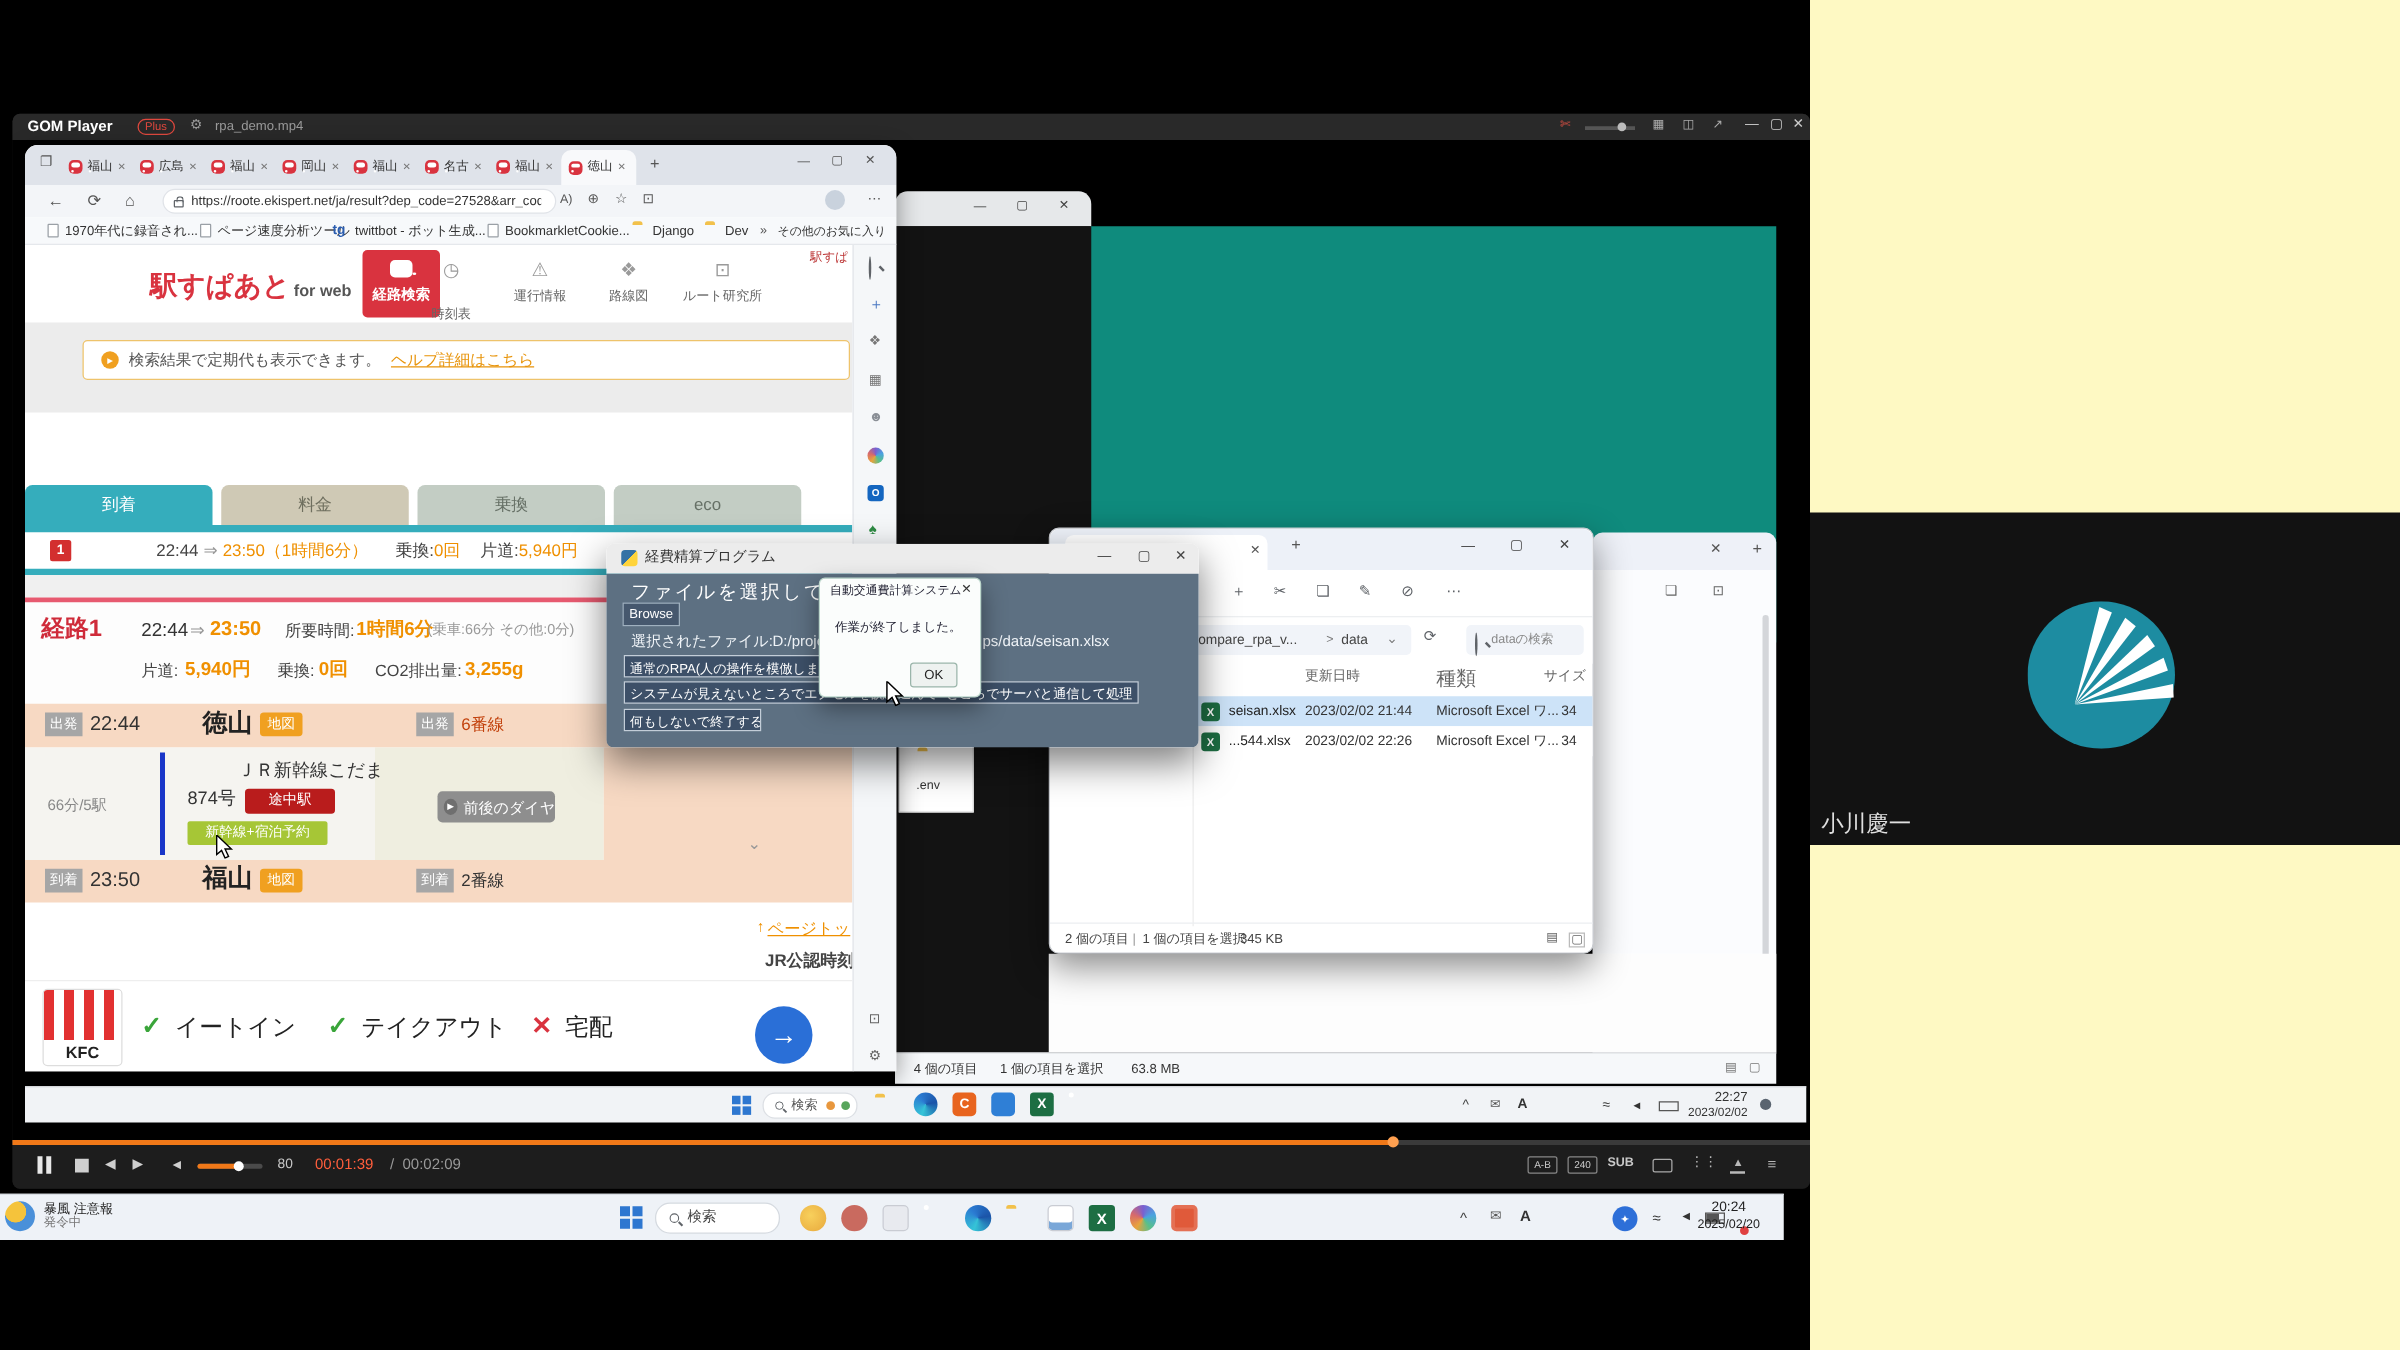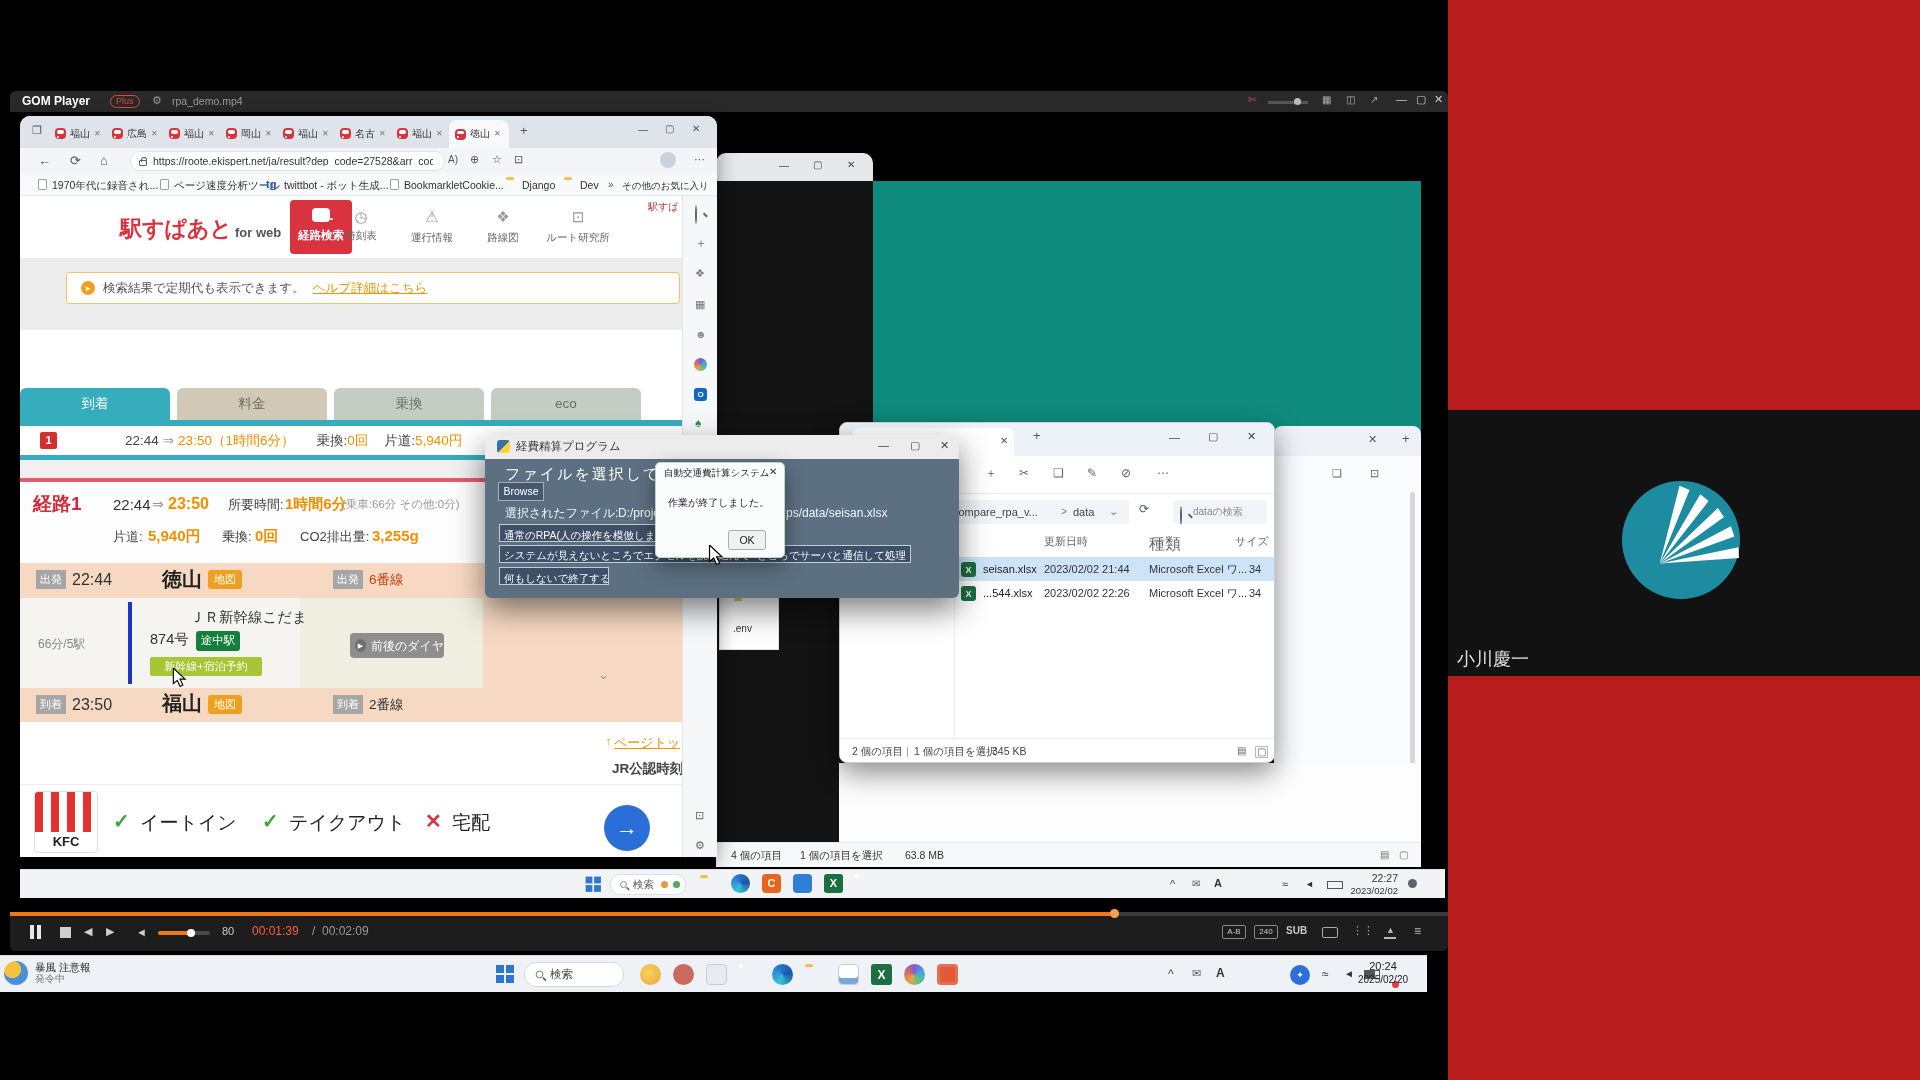--- a/index.html
+++ b/index.html
@@ -243,21 +243,21 @@
       <div class="a" style="left:0;top:0;width:662px;height:62px;background:#fff">
         <span class="trainb a" style="left:58px;top:16px;width:36px;height:28px"></span>
         <span class="a t" style="left:100px;top:22px;font-size:22px;font-weight:bold;color:#d9333f">駅すぱあと</span>
         <span class="a t" style="left:215px;top:30px;font-size:13px;font-weight:bold;color:#555">for web</span>
         <div class="a" style="left:270px;top:4px;width:62px;height:54px;background:#d9333f;border-radius:4px;text-align:center">
           <span class="trainb" style="display:inline-block;width:18px;height:14px;margin-top:8px;background:#fff"></span>
           <div class="t" style="font-size:11.5px;font-weight:bold;color:#fff;margin-top:4px">経路検索</div>
         </div>
         <div class="a" style="left:316px;top:12px;width:50px;text-align:center">
           <span class="t" style="font-size:15px;color:#9a9a9a">◷</span>
-          <div class="t" style="font-size:10.5px;color:#666;margin-top:4px">時刻表</div>
+          <div class="t" style="font-size:10.5px;color:#666;margin-top:20px">時刻表</div>
         </div>
         <div class="a" style="left:382px;top:12px;width:60px;text-align:center">
           <span class="t" style="font-size:15px;color:#9a9a9a">⚠</span>
           <div class="t" style="font-size:10.5px;color:#666;margin-top:6px">運行情報</div>
         </div>
         <div class="a" style="left:458px;top:12px;width:50px;text-align:center">
           <span class="t" style="font-size:15px;color:#9a9a9a">❖</span>
           <div class="t" style="font-size:10.5px;color:#666;margin-top:6px">路線図</div>
         </div>
         <div class="a" style="left:522px;top:12px;width:72px;text-align:center">
@@ -332,21 +332,21 @@
 
       <div class="a" style="left:0;top:402px;width:662px;height:90px">
         <div class="a" style="left:0;top:0;width:280px;height:90px;background:#f5f4f0"></div>
         <div class="a" style="left:280px;top:0;width:183px;height:90px;background:#efeee0"></div>
         <div class="a" style="left:463px;top:0;width:199px;height:90px;background:#f7d9c3"></div>
         <span class="a t" style="left:18px;top:40px;font-size:12px;color:#888">66分/5駅</span>
         <div class="a" style="left:108px;top:4px;width:4px;height:82px;background:#1936c8"></div>
         <span class="shink a" style="left:130px;top:14px;width:32px;height:14px"></span>
         <span class="a t" style="left:170px;top:12px;font-size:14.5px;color:#333">ＪＲ新幹線こだま</span>
         <span class="a t" style="left:130px;top:34px;font-size:14.5px;color:#333">874号</span>
-        <span class="badge a" style="left:176px;top:33px;width:44px;height:20px;background:#15803d;border-radius:3px;font-size:11.5px">途中駅</span>
+        <span class="badge a" style="left:176px;top:33px;width:72px;height:20px;background:#b91c1c;border-radius:3px;font-size:11.5px">途中駅</span>
         <span class="badge a" style="left:130px;top:59px;width:112px;height:19px;background:#a6c636;border-radius:2px;font-size:11px">新幹線+宿泊予約</span>
         <div class="a f" style="left:330px;top:35px;width:94px;height:25px;background:#8e8e8e;border-radius:4px;padding-left:5px;gap:5px">
           <span class="badge" style="width:13px;height:13px;border-radius:50%;background:#6f6f6f;font-size:7px">▶</span>
           <span class="t" style="font-size:12px;color:#fff">前後のダイヤ</span>
         </div>
         <span class="a t" style="left:578px;top:70px;font-size:13px;color:#999">⌄</span>
       </div>
 
       <div class="a" style="left:0;top:492px;width:662px;height:34px;background:#f7d9c3">
         <span class="badge a" style="left:16px;top:7px;width:30px;height:19px;background:#a6a6a6;font-size:11px">到着</span>
@@ -517,21 +517,21 @@
     <span class="a t" style="left:1322px;top:12px;font-size:12px;color:#333">≈</span>
     <span class="a t" style="left:1344px;top:13px;font-size:10px;color:#333">◄</span>
     <span class="a" style="left:1364px;top:14px;width:16px;height:9px;border:1px solid #555;background:linear-gradient(90deg,#555 70%,transparent 70%)"></span>
     <span class="a" style="left:1392px;top:25px;width:7px;height:7px;border-radius:50%;background:#e04040"></span>
     <div class="a" style="left:1348px;top:5px;width:70px;text-align:center">
       <div class="t" style="font-size:11px;color:#222">20:24</div>
       <div class="t" style="font-size:10px;color:#222;margin-top:3px">2025/02/20</div>
     </div>
   </div>
 
-  <div class="a" style="left:1448px;top:0;width:472px;height:1080px;background:#b91c1c">
+  <div class="a" style="left:1448px;top:0;width:472px;height:1080px;background:#fef9c3">
     <div class="a" style="left:0;top:410px;width:472px;height:266px;background:#121212">
       <svg class="a" style="left:174px;top:71px" width="118" height="118" viewBox="0 0 100 100">
         <circle cx="50" cy="50" r="50" fill="#1d8ca1"></circle>
         <g fill="#ffffff">
           <polygon points="32,70 76,18 82,25" transform="rotate(-26 32 70)"></polygon>
           <polygon points="32,70 76,18 82,25" transform="rotate(-10 32 70)"></polygon>
           <polygon points="32,70 76,18 82,25" transform="rotate(6 32 70)"></polygon>
           <polygon points="32,70 76,18 82,25" transform="rotate(22 32 70)"></polygon>
           <polygon points="32,70 76,18 82,25" transform="rotate(38 32 70)"></polygon>
         </g>

